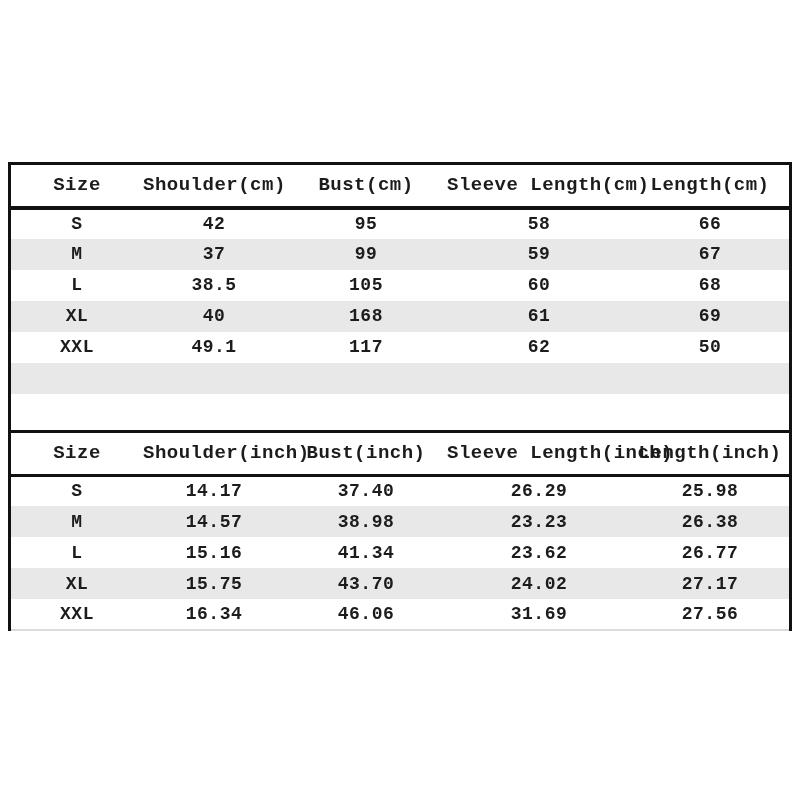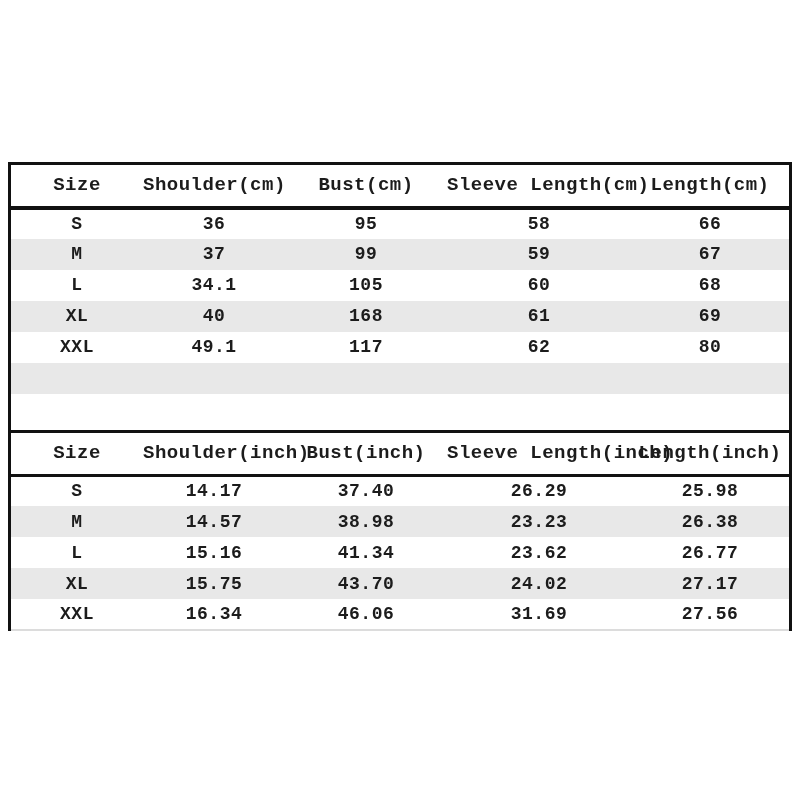--- a/index.html
+++ b/index.html
@@ -69,52 +69,52 @@
           <th>Size</th>
           <th>Shoulder(cm)</th>
           <th>Bust(cm)</th>
           <th>Sleeve Length(cm)</th>
           <th>Length(cm)</th>
         </tr>
       </thead>
       <tbody>
         <tr style="background: rgb(255, 255, 255);">
           <td>S</td>
-          <td>36</td>
+          <td>42</td>
           <td>95</td>
           <td>58</td>
           <td>66</td>
         </tr>
         <tr style="background: rgb(232, 232, 232);">
           <td>M</td>
           <td>37</td>
           <td>99</td>
           <td>59</td>
           <td>67</td>
         </tr>
         <tr style="background: rgb(255, 255, 255);">
           <td>L</td>
-          <td>34.1</td>
+          <td>38.5</td>
           <td>105</td>
           <td>60</td>
           <td>68</td>
         </tr>
         <tr style="background: rgb(232, 232, 232);">
           <td>XL</td>
           <td>40</td>
           <td>168</td>
           <td>61</td>
           <td>69</td>
         </tr>
         <tr style="background: rgb(255, 255, 255);">
           <td>XXL</td>
           <td>49.1</td>
           <td>117</td>
           <td>62</td>
-          <td>80</td>
+          <td>50</td>
         </tr>
         <tr class="spacer" style="background: rgb(232, 232, 232);">
           <td colspan="5"></td>
         </tr>
         <tr class="spacer tall" style="background: rgb(255, 255, 255);">
           <td colspan="5"></td>
         </tr>
       </tbody>
     </table>
   <table class="tbl tbl-inch">

